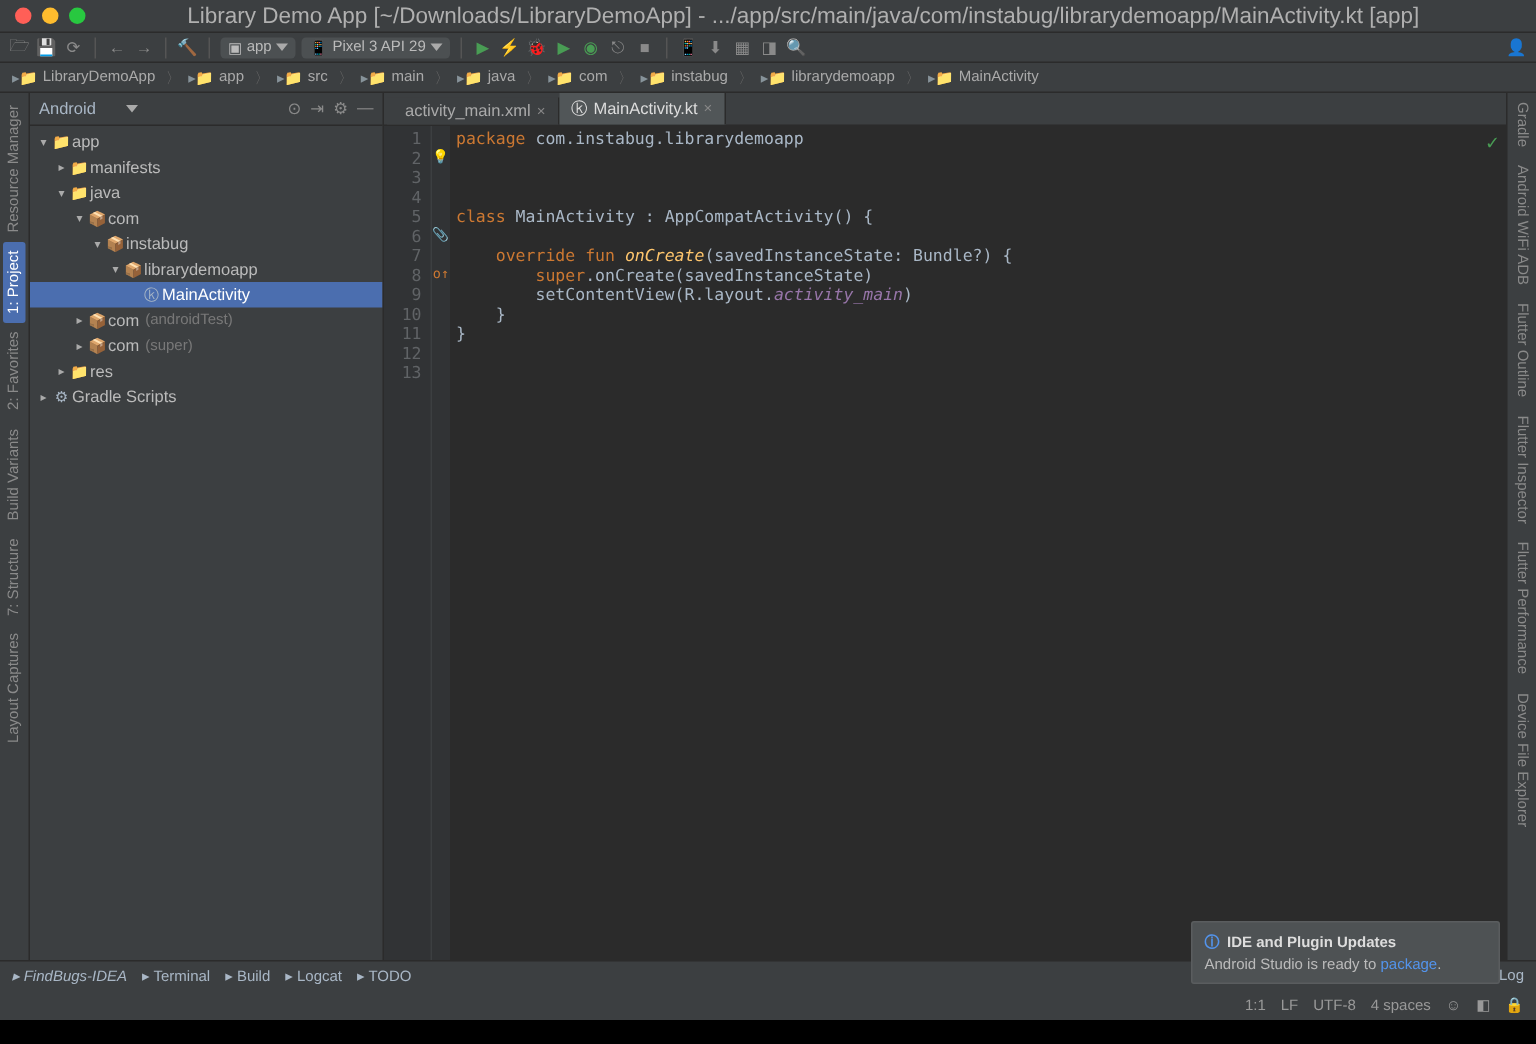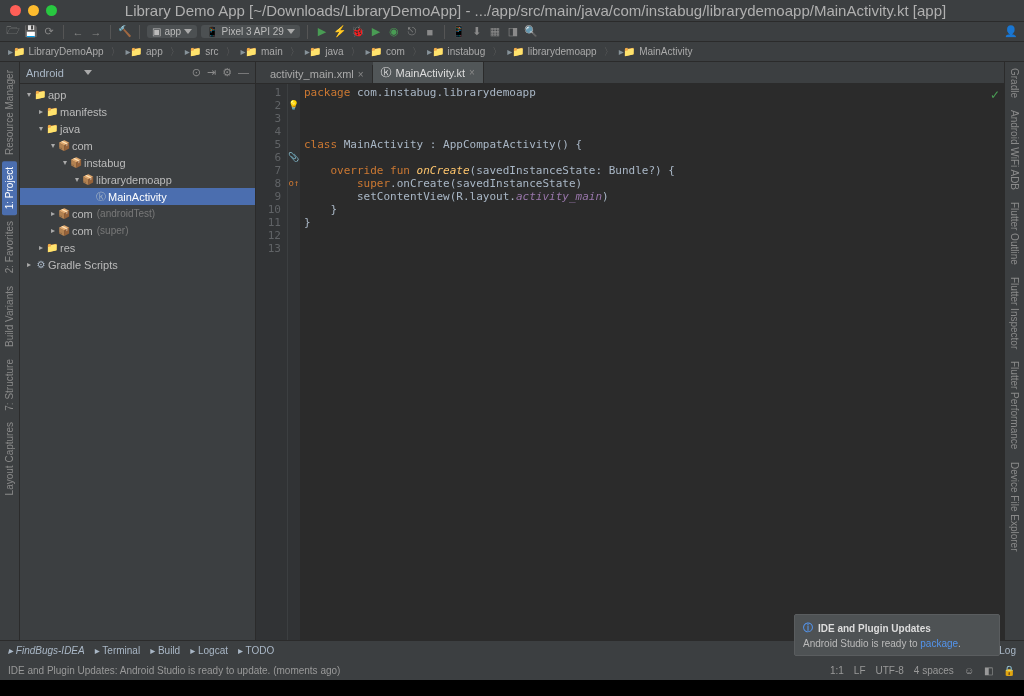--- a/index.html
+++ b/index.html
@@ -285,21 +285,20 @@
       <span style="cursor: pointer;">▸ Terminal</span>
       <span style="cursor: pointer;">▸ Build</span>
       <span style="cursor: pointer;">▸ Logcat</span>
       <span style="cursor: pointer;">▸ TODO</span>
     <span style="flex:1"></span>
     <span style="color:#499c54">●</span>
       <span>Event Log</span>
   </div>
 
   <div class="status">
-    <span>IDE and Plugin Updates: Android Studio is ready to update. (moments ago)</span>
     <div class="r">
       <span>1:1</span>
       <span>LF</span>
       <span>UTF-8</span>
       <span>4 spaces</span>
       <span>☺</span>
       <span>◧</span>
       <span>🔒</span>
     </div>
   </div>

